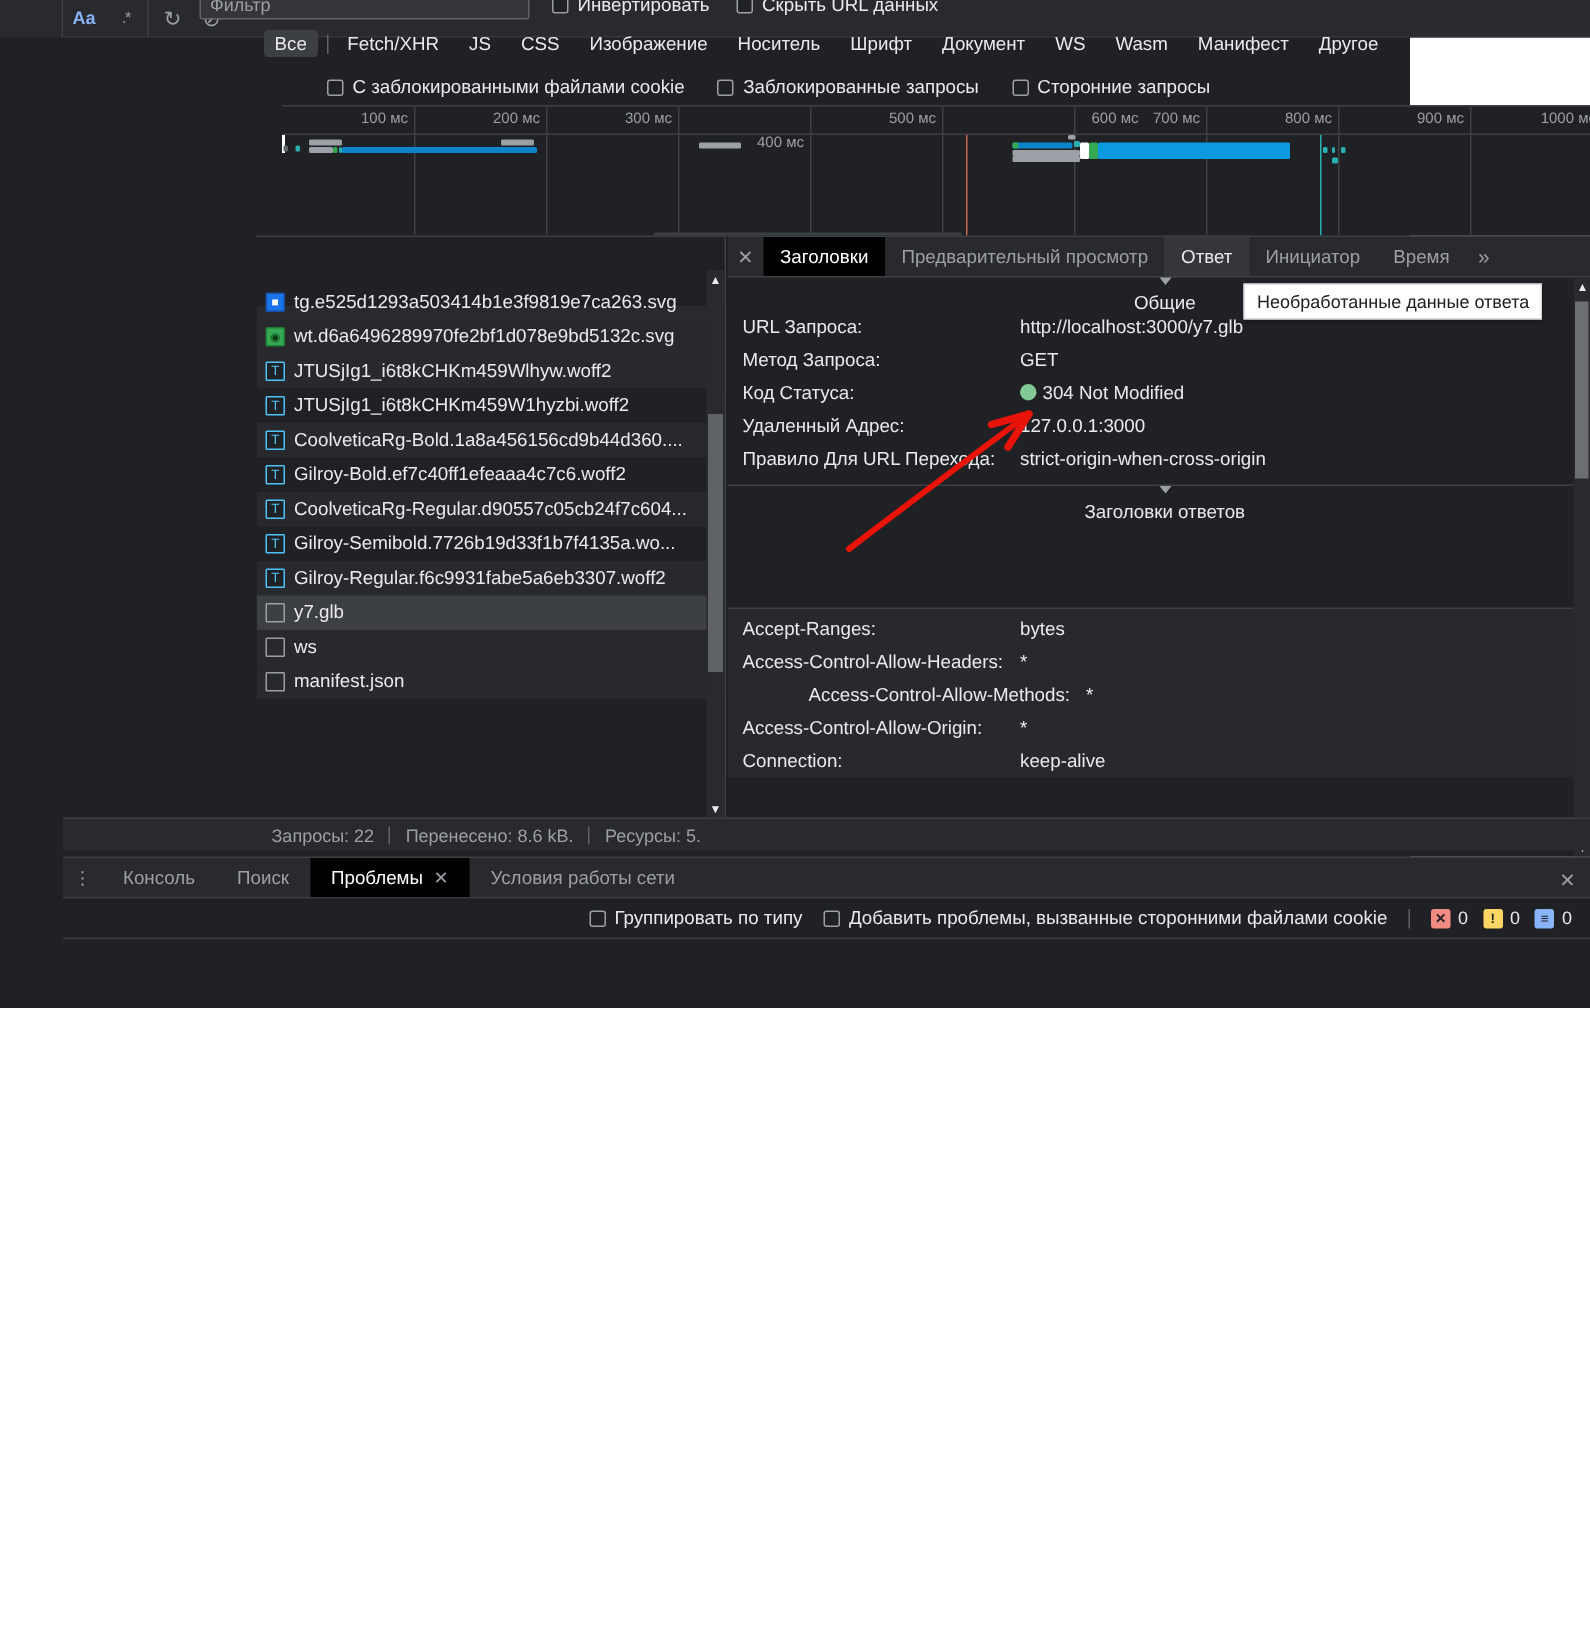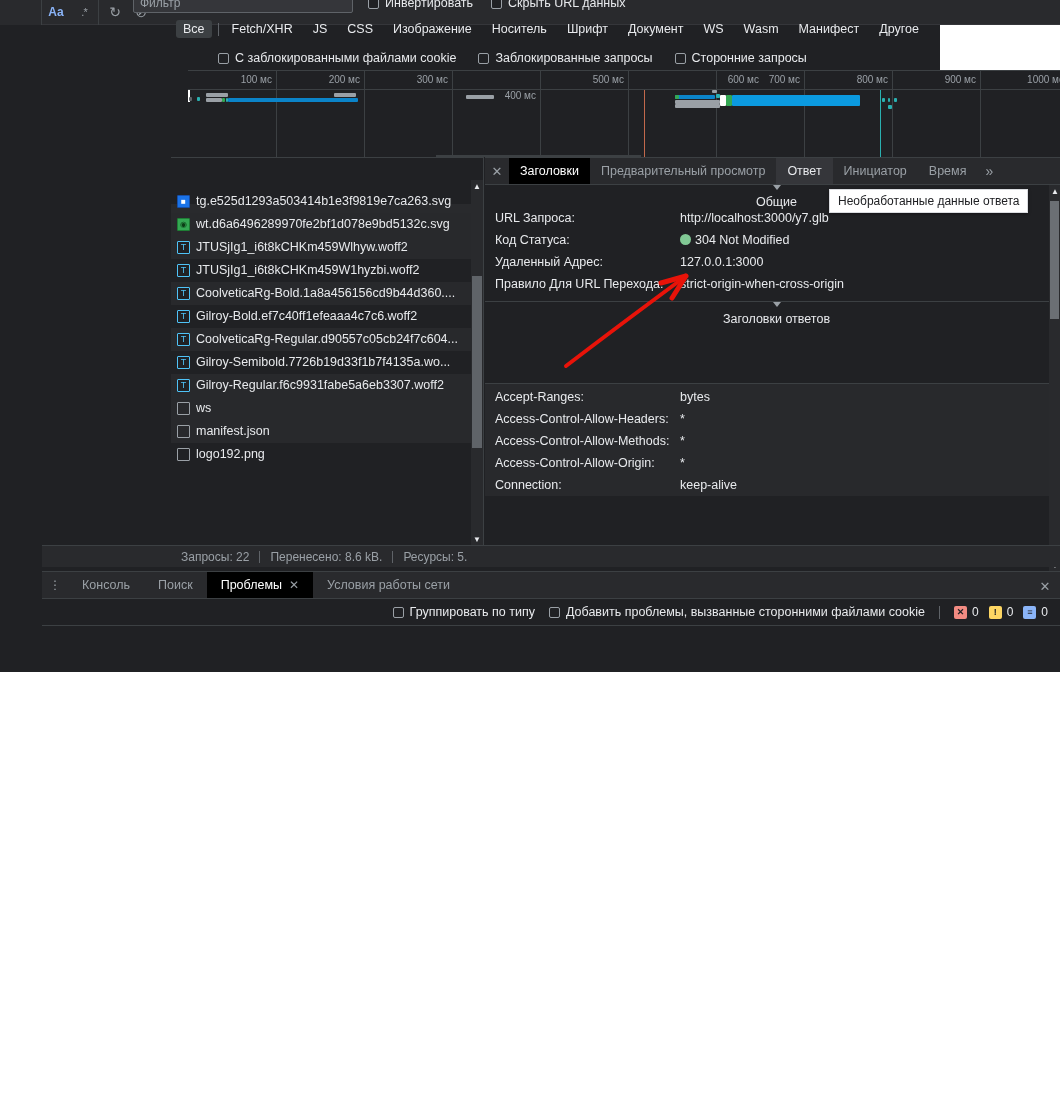--- a/index.html
+++ b/index.html
@@ -397,31 +397,31 @@
           <span class="nm">CoolveticaRg-Regular.d90557c05cb24f7c604...</span>
         </div>
         <div class="req-row">
           <span class="ico16 ico-font">T</span>
           <span class="nm">Gilroy-Semibold.7726b19d33f1b7f4135a.wo...</span>
         </div>
         <div class="req-row alt">
           <span class="ico16 ico-font">T</span>
           <span class="nm">Gilroy-Regular.f6c9931fabe5a6eb3307.woff2</span>
         </div>
+        <div class="req-row sel">
+          <span class="ico16 ico-doc"></span>
+          <span class="nm">y7.glb</span>
+        </div>
         <div class="req-row alt">
           <span class="ico16 ico-doc"></span>
           <span class="nm">ws</span>
         </div>
         <div class="req-row alt">
           <span class="ico16 ico-doc"></span>
           <span class="nm">manifest.json</span>
-        </div>
-        <div class="req-row">
-          <span class="ico16 ico-doc"></span>
-          <span class="nm">logo192.png</span>
         </div>
       </div>
     <div class="req-scrollbar">
       <div class="sb-arrow up">▲</div>
       <div class="thumb"></div>
       <div class="sb-arrow dn">▼</div>
     </div>
   </div>
 
   <div class="det-panel">
@@ -440,20 +440,24 @@
     <div class="sec-head">
       <span class="tri"></span>
       <span>Общие</span>
     </div>
     <div class="kv-block" id="general-kv">
         <div class="kv">
           <div class="k">URL Запроса:</div>
           <div class="v">http://localhost:3000/y7.glb</div>
         </div>
         <div class="kv">
+          <div class="k">Метод Запроса:</div>
+          <div class="v">GET</div>
+        </div>
+        <div class="kv">
           <div class="k">Код Статуса:</div>
           <div class="v"><span style="display: inline-block; width: 11px; height: 11px; border-radius: 50%; background: rgb(129, 201, 149); margin-right: 4px; vertical-align: -1px;"></span><span>304 Not Modified</span></div>
         </div>
         <div class="kv">
           <div class="k">Удаленный Адрес:</div>
           <div class="v">127.0.0.1:3000</div>
         </div>
         <div class="kv">
           <div class="k">Правило Для URL Перехода:</div>
           <div class="v">strict-origin-when-cross-origin</div>
@@ -469,21 +473,21 @@
     <div class="hr"></div>
     <div class="hdr-rowstripe" id="headers-kv" style="padding-top:2px;">
         <div class="kv" style="line-height: 22px;">
           <div class="k" style="white-space: normal;">Accept-Ranges:</div>
           <div class="v">bytes</div>
         </div>
         <div class="kv" style="line-height: 22px;">
           <div class="k" style="white-space: normal;">Access-Control-Allow-Headers:</div>
           <div class="v">*</div>
         </div>
-        <div class="kv" style="line-height: 22px;">
+        <div class="kv" style="line-height: 22px; margin-left: 44px;">
           <div class="k" style="white-space: normal;">Access-Control-Allow-Methods:</div>
           <div class="v">*</div>
         </div>
         <div class="kv" style="line-height: 22px;">
           <div class="k" style="white-space: normal;">Access-Control-Allow-Origin:</div>
           <div class="v">*</div>
         </div>
         <div class="kv" style="line-height: 22px;">
           <div class="k" style="white-space: normal;">Connection:</div>
           <div class="v">keep-alive</div>

